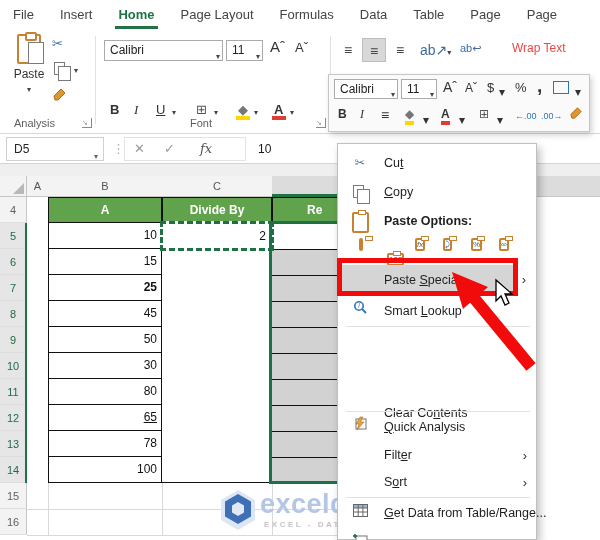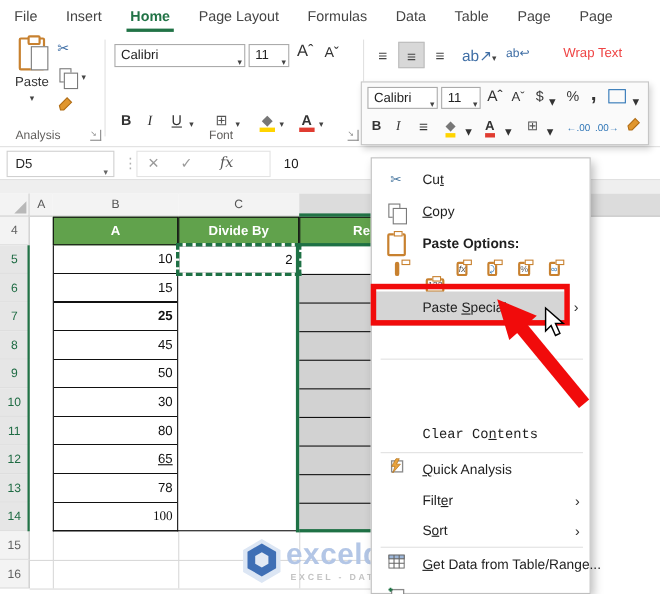--- a/index.html
+++ b/index.html
@@ -246,33 +246,33 @@
   <div style="position:absolute;left:25px;top:223px;width:2px;height:260px;background:#217346;z-index:1;"></div>
 
   <div class="gridline" style="left:48px;top:197px;width:1px;height:338px;"></div>
   <div class="gridline" style="left:162px;top:483px;width:1px;height:52px;"></div>
   <div class="gridline" style="left:272px;top:483px;width:1px;height:52px;"></div>
   <div class="gridline" style="left:27px;top:509px;width:310px;height:1px;"></div>
   <div class="gridline" style="left:27px;top:535px;width:310px;height:1px;"></div>
 
   <div class="greenhdr" style="left:48px;width:114px;">A</div>
   <div class="greenhdr" style="left:162px;width:110px;">Divide By</div>
-  <div class="greenhdr" style="left:272px;width:69px;text-align:left;padding-left:48px;">Re</div>
+  <div class="greenhdr" style="left:272px;width:69px;text-align:left;padding-left:34px;">Re</div>
 
   <div class="bvals"></div>
   <div class="bcell" style="top:223px;">10</div>
   <div class="bcell" style="top:249px;">15</div>
   <div class="bcell" style="top:275px;font-weight:bold;">25</div>
   <div class="bcell" style="top:301px;">45</div>
   <div class="bcell" style="top:327px;">50</div>
   <div class="bcell" style="top:353px;">30</div>
   <div class="bcell" style="top:379px;">80</div>
   <div class="bcell" style="top:405px;text-decoration:underline;">65</div>
   <div class="bcell" style="top:431px;">78</div>
-  <div class="bcell" style="top:457px;font-family:Liberation Serif, serif;">100</div>
+  <div class="bcell" style="top:457px;">100</div>
 
   <div class="c5">2</div>
   <div class="ants"></div>
   <div class="c-bottom"></div>
 
   <div class="dcells">
       <div class="fill"></div>
     </div>
   <div class="dline" style="top:249px;"></div>
   <div class="dline" style="top:275px;"></div>
@@ -319,22 +319,32 @@
       <span class="pasteopt" style="left:49px;top:107px;"><span class="clip-sm">123</span></span>
       <span class="pasteopt" style="left:77px;top:92px;"><span class="clip-sm" style="font-style:italic;">fx</span></span>
       <span class="pasteopt" style="left:105px;top:92px;"><span class="clip-sm" style="color:#2e75b6;">⤸</span></span>
       <span class="pasteopt" style="left:133px;top:92px;"><span class="clip-sm">%</span></span>
       <span class="pasteopt" style="left:161px;top:92px;"><span class="clip-sm" style="color:#2e75b6;">∞</span></span>
     </div>
     <div class="mi hl" style="top:121px;height:31px;line-height:31px;">
       <span class="mi-label"><span>Paste </span><span class="key">S</span><span>pecial...</span></span>
     </div>
     <span class="sub" style="position:absolute;right:10px;top:128px;font-size:13px;color:#333;">›</span>
+    <div class="mi" style="top:154px;">
+      <span class="mi-ic">
+        <svg width="15" height="15" viewBox="0 0 15 15">
+            <circle cx="6" cy="6" r="4.2" fill="none" stroke="#2e75b6" stroke-width="1.6"></circle>
+            <line x1="9.2" y1="9.2" x2="13" y2="13" stroke="#2e75b6" stroke-width="1.8"></line>
+            <text x="6" y="8.4" font-size="6.5" fill="#2e75b6" text-anchor="middle" font-style="italic">i</text>
+          </svg>
+      </span>
+      <span class="mi-label"><span>Smart </span><span class="key">L</span><span>ookup</span></span>
+    </div>
     <div class="msep" style="top:182px;"></div>
-    <div class="mi" style="top:238px;font-family:Liberation Mono, monospace;">
+    <div class="mi" style="top:256px;">
       <span class="mi-label"><span>Clear Co</span><span class="key">n</span><span>tents</span></span>
     </div>
     <div class="msep" style="top:267px;"></div>
     <div class="mi" style="top:270px;">
       <span class="mi-ic">
         <svg width="15" height="15" viewBox="0 0 15 15">
             <rect x="3" y="3" width="10" height="10" fill="none" stroke="#8a8a8a" stroke-width="1.2"></rect>
             <polygon points="7,1 3,8 6,8 4,14 11,6 7.5,6 10,1" fill="#e8a33d" stroke="#b06c14" stroke-width="0.6"></polygon>
           </svg>
       </span>

